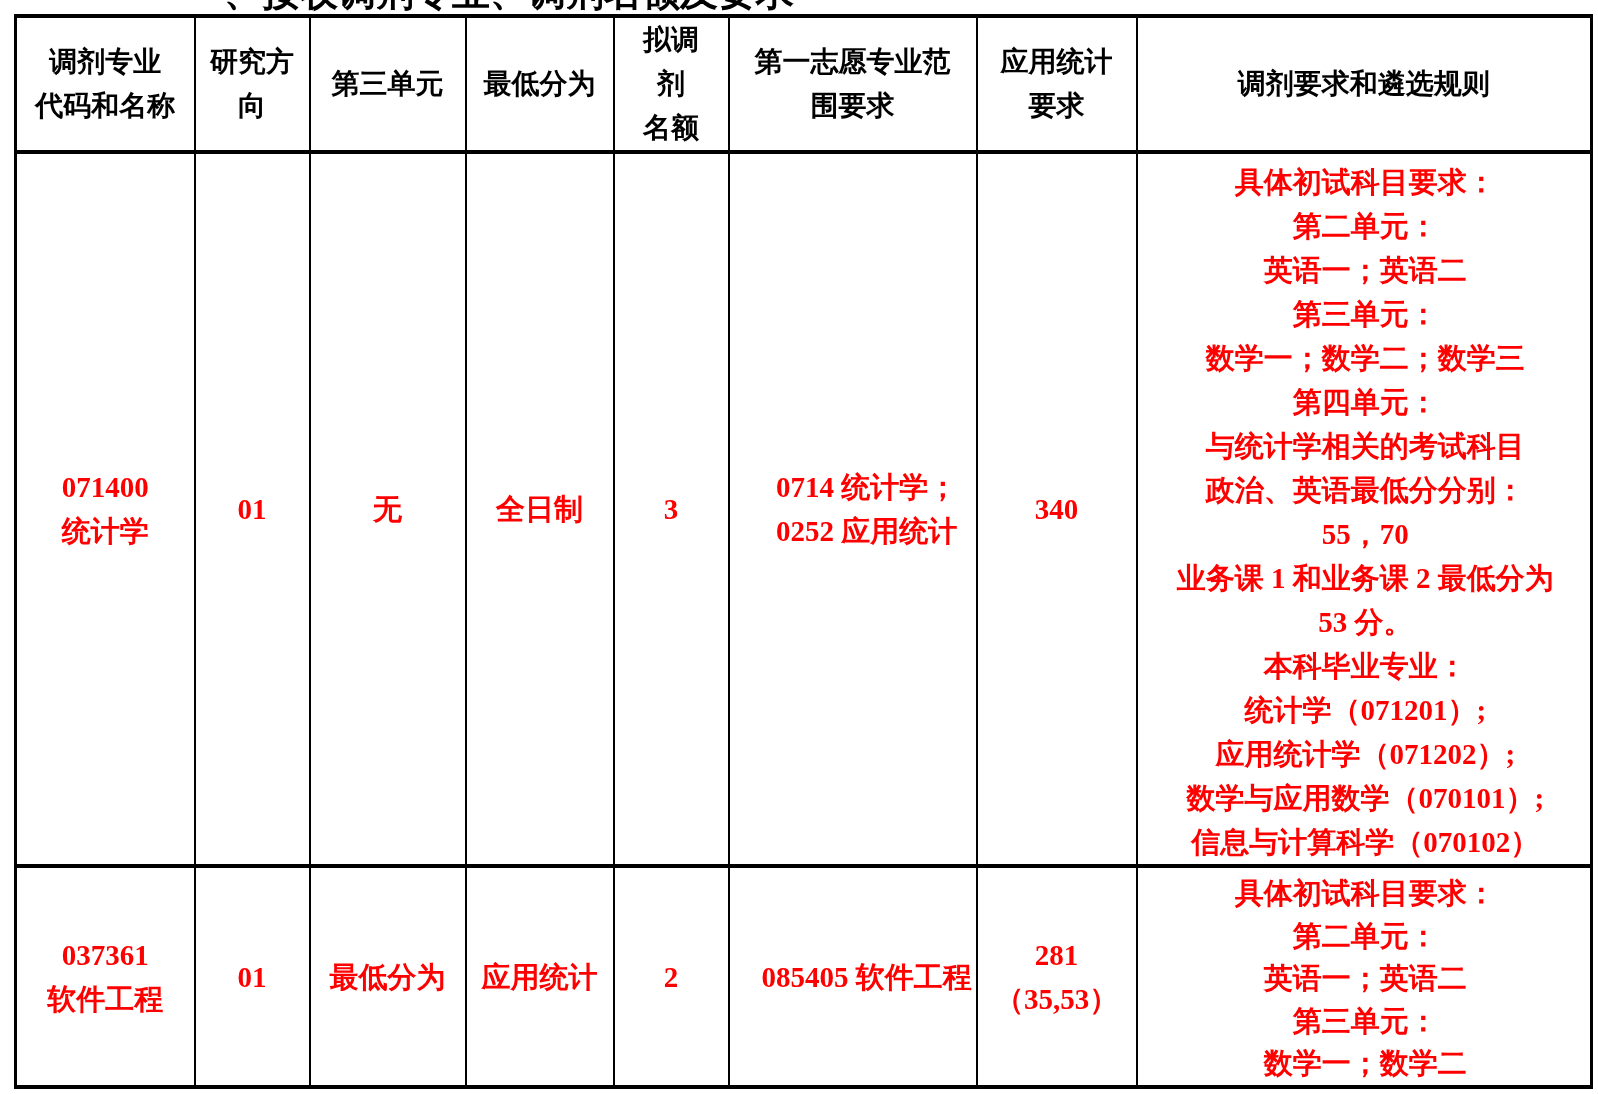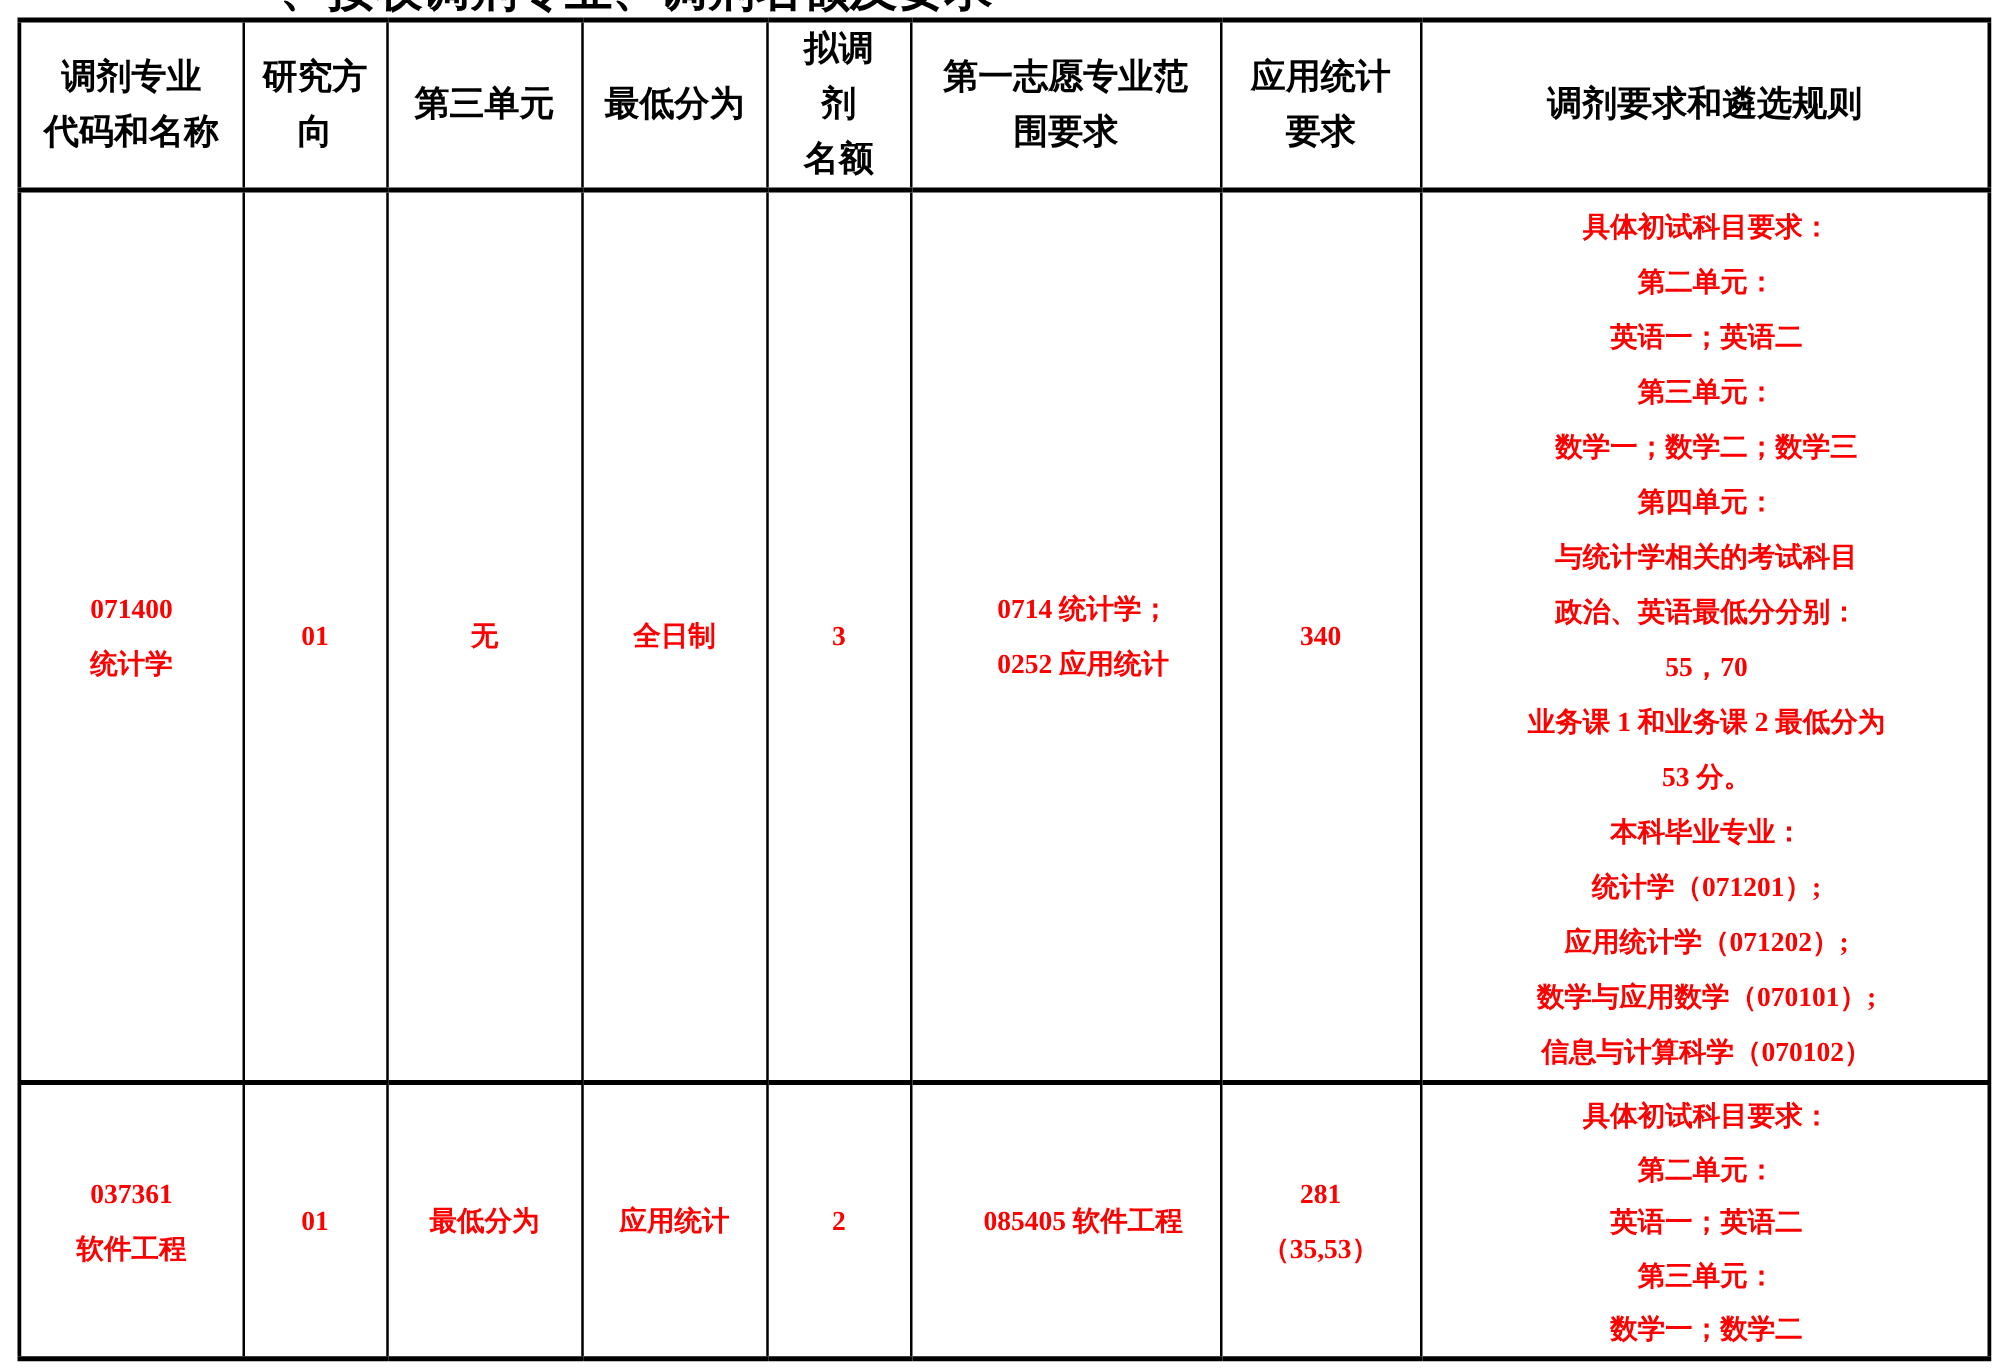--- a/index.html
+++ b/index.html
@@ -37,21 +37,21 @@
     overflow: hidden;
   }
   table.adj tr.hdr th {
     height: 133px;
     color: #000; font-weight: bold;
     font-size: 28px; line-height: 44px;
     text-align: center; vertical-align: middle;
   }
   table.adj td {
     color: #fe0000; font-weight: bold;
-    font-size: 22px; line-height: 44px;
+    font-size: 29px; line-height: 44px;
     text-align: center; vertical-align: middle;
   }
   tr.r1 td { height: 708px; }
   tr.r2 td { height: 221px; }
   td.col-range { text-align: left; padding-left: 28px; line-height: 52px; }
   td.col-rules {
     text-align: left; vertical-align: top;
     padding: 6px 14px 0 17px;
     line-height: 43px;
   }

